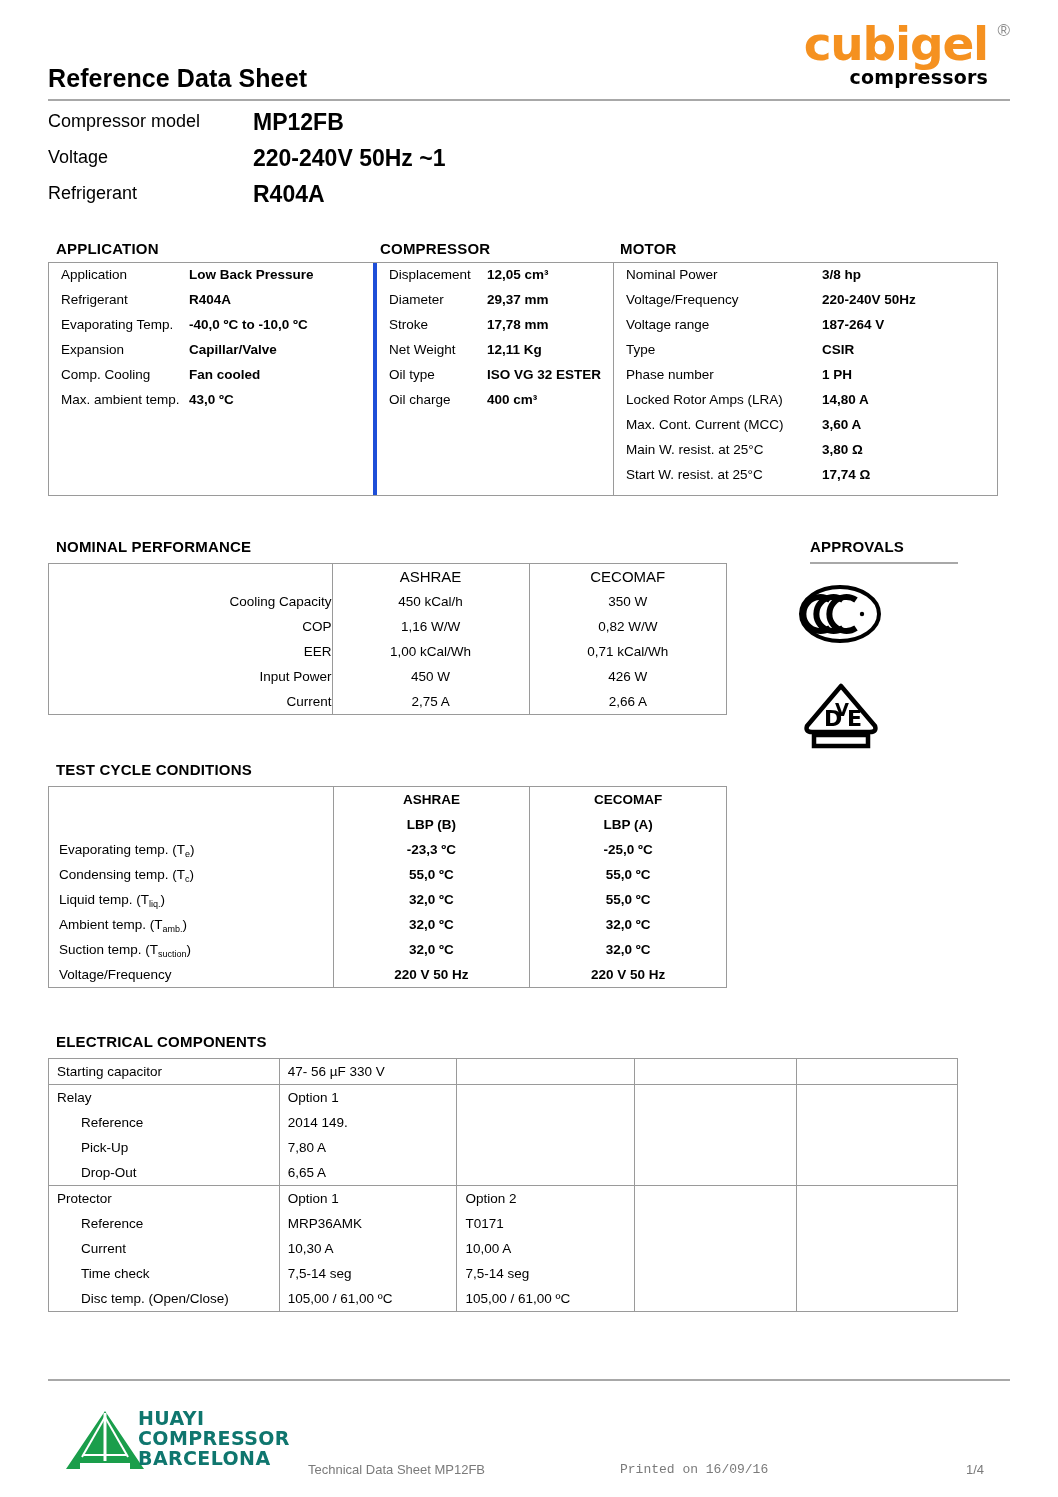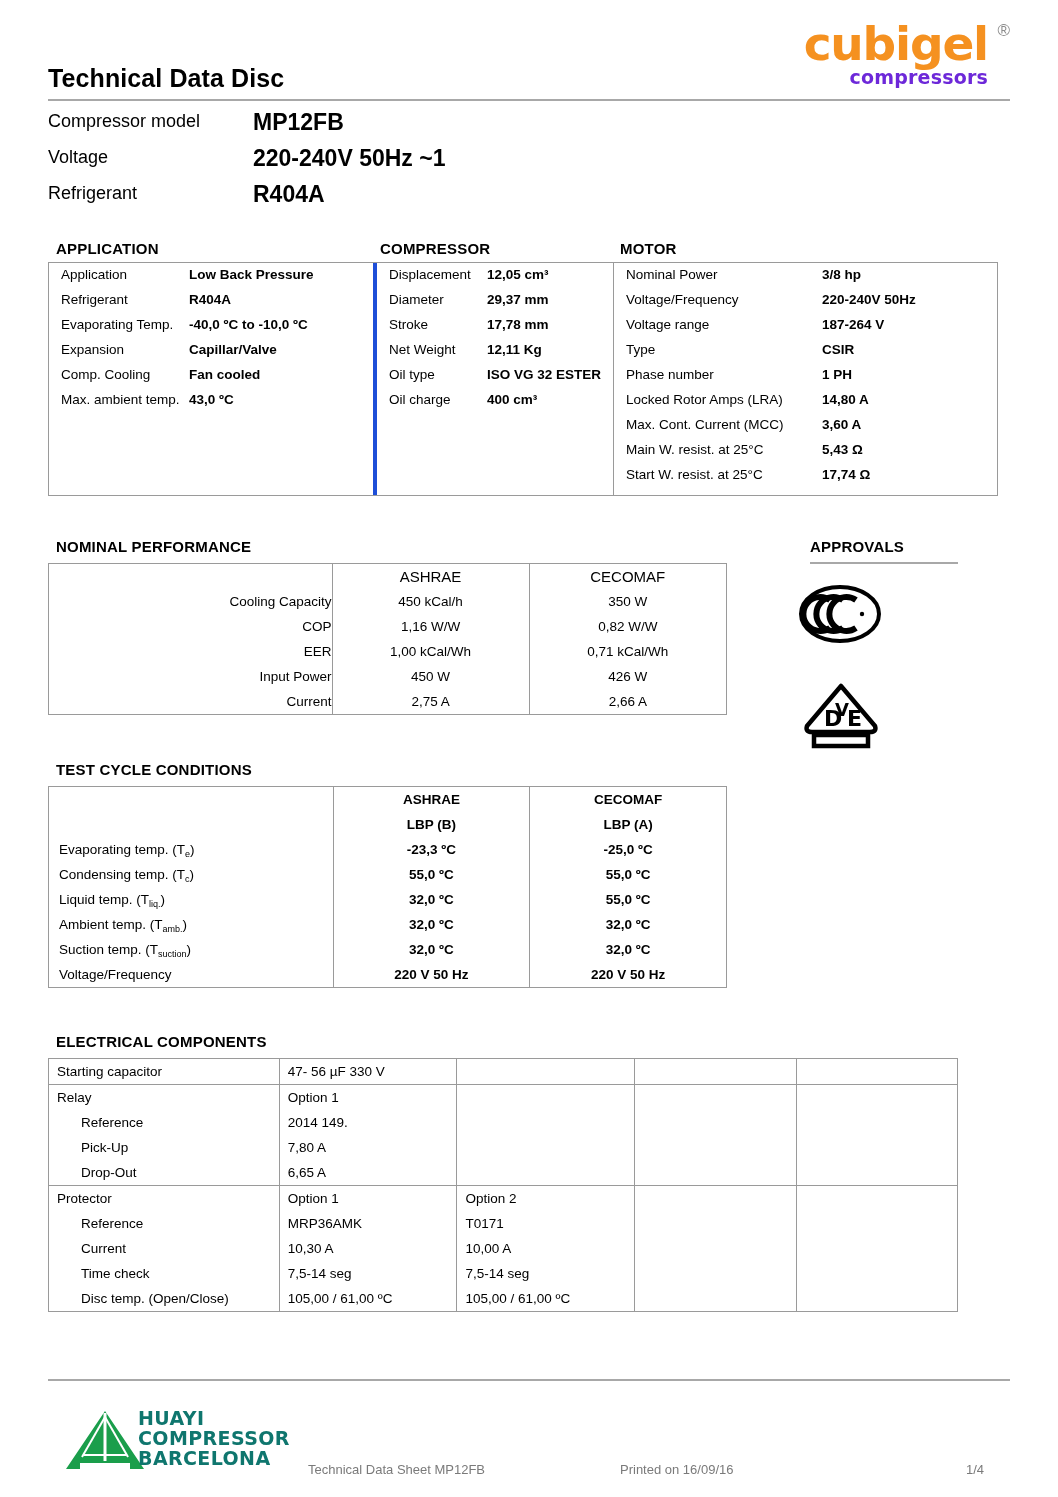--- a/index.html
+++ b/index.html
@@ -59,21 +59,21 @@
     right: 0px; top: 2px;
     font-size: 17px;
     color: #8C8C8C;
     line-height: 1;
   }
   .logo-compressors {
     position: absolute;
     right: 22px; top: 48px;
     font-size: 19px;
     font-weight: bold;
-    color: #6d28d9;
+    color: #000000;
     letter-spacing: 0.2px;
     line-height: 1;
     font-family: "DejaVu Sans", sans-serif;
   }
   .header-rule {
     position: absolute;
     left: 48px; top: 99px;
     width: 962px;
     height: 2px;
     background: #A8A8A8;
@@ -289,30 +289,30 @@
     font-family: "DejaVu Sans", sans-serif;
   }
   .footer-center {
     position: absolute;
     top: 1462px;
     font-size: 13px;
     color: #7a7a7a;
     white-space: nowrap;
   }
   .f-doc  { left: 308px; }
-  .f-date { left: 620px; }
+  .f-date { left: 620px; font-family: Liberation Mono, monospace; }
   .f-page { left: 966px; }
 </style>
 </head>
 <body>
 
 <div class="page">
 
   <div class="header">
-    <div class="doc-title">Technical Data Disc</div>
+    <div class="doc-title">Reference Data Sheet</div>
     <div class="logo-block">
       <div class="logo-cubigel">cubigel</div>
       <div class="logo-reg">®</div>
       <div class="logo-compressors">compressors</div>
     </div>
   </div>
   <div class="header-rule"></div>
 
   <div class="model-block">
     <div class="model-row">
@@ -410,21 +410,21 @@
       <div class="spec-row">
           <span class="k">Locked Rotor Amps (LRA)</span>
           <span class="v">14,80 A</span>
         </div>
       <div class="spec-row">
           <span class="k">Max. Cont. Current (MCC)</span>
           <span class="v">3,60 A</span>
         </div>
       <div class="spec-row">
           <span class="k">Main W. resist. at 25°C</span>
-          <span class="v">5,43 Ω</span>
+          <span class="v">3,80 Ω</span>
         </div>
       <div class="spec-row">
           <span class="k">Start W. resist. at 25°C</span>
           <span class="v">17,74 Ω</span>
         </div>
     </div>
   </div>
 
   <div class="sec-head" style="left:56px; top:538px;">NOMINAL PERFORMANCE</div>
   <div class="perf-table">

